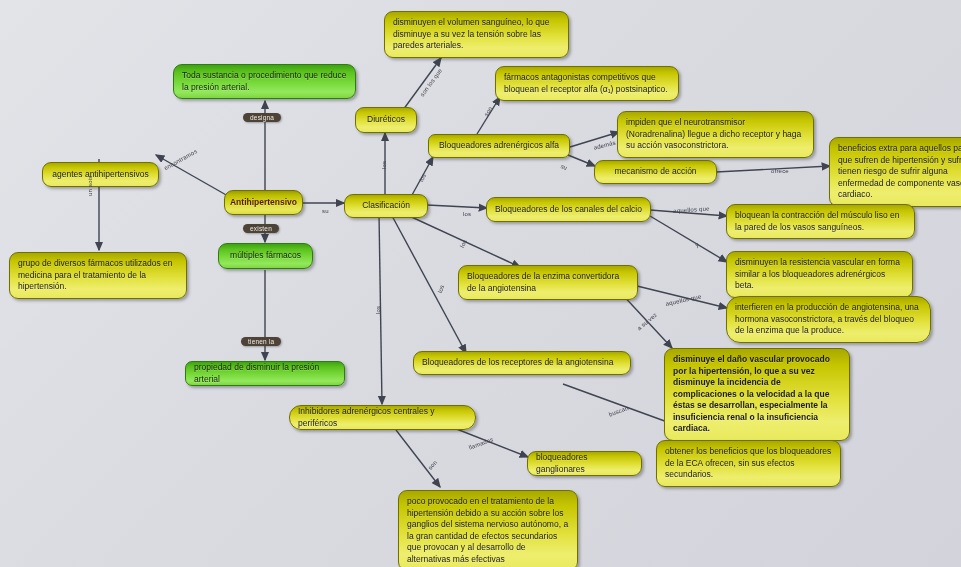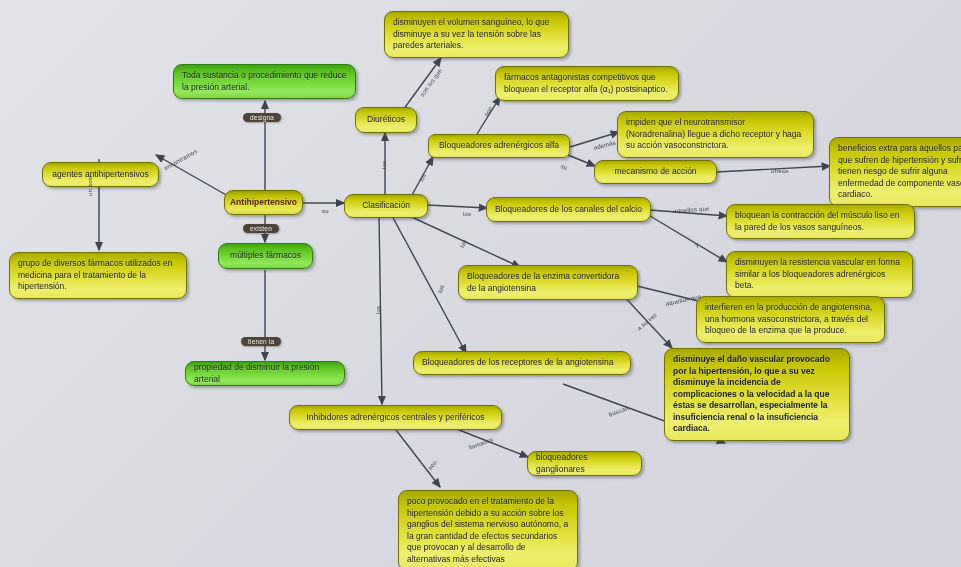--- a/index.html
+++ b/index.html
@@ -189,44 +189,47 @@
   </div>
 
   <div class="node" style="left:458px;top:265px;width:180px;">
     <span class="txt">Bloqueadores de la enzima convertidora de la angiotensina</span>
   </div>
 
   <div class="node" style="left:726px;top:251px;width:187px;">
     <span class="txt">disminuyen la resistencia vascular en forma similar a los bloqueadores adrenérgicos beta.</span>
   </div>
 
-  <div class="node" style="left:696px;top:296px;width:189px;">
+  <div class="node" style="left:726px;top:296px;width:205px;border-radius:14px;">
     <span class="txt">interfieren en la producción de angiotensina, una hormona vasoconstrictora, a través del bloqueo de la enzima que la produce.</span>
   </div>
 
   <div class="node" style="left:664px;top:348px;width:186px;font-weight:bold;">
     <span class="txt">disminuye el daño vascular provocado por la hipertensión, lo que a su vez disminuye la incidencia de complicaciones o la velocidad a la que éstas se desarrollan, especialmente la insuficiencia renal o la insuficiencia cardiaca.</span>
   </div>
 
   <div class="node" style="left:413px;top:351px;width:218px;">
     <span class="txt">Bloqueadores de los receptores de la angiotensina</span>
   </div>
 
-  <div class="node green mid" style="left:185px;top:361px;width:160px;height:25px;justify-content:center;">
+  <div class="node green mid" style="left:185px;top:361px;width:160px;height:25px;justify-content:center;border-radius:7px;">
     <span class="txt">propiedad de disminuir la presión arterial</span>
   </div>
 
-  <div class="node mid" style="left:289px;top:405px;width:213px;height:25px;justify-content:center;">
+  <div class="node mid" style="left:289px;top:405px;width:187px;height:25px;border-radius:12px;">
     <span class="txt">Inhibidores adrenérgicos centrales y periféricos</span>
   </div>
 
   <div class="node mid" style="left:527px;top:451px;width:115px;height:25px;justify-content:center;">
     <span class="txt">bloqueadores ganglionares</span>
   </div>
 
+  <div class="node" style="left:656px;top:440px;width:185px;">
+    <span class="txt">obtener los beneficios que los bloqueadores de la ECA ofrecen, sin sus efectos secundarios.</span>
+  </div>
 
   <div class="node" style="left:398px;top:490px;width:180px;">
     <span class="txt">poco provocado en el tratamiento de la hipertensión debido a su acción sobre los ganglios del sistema nervioso autónomo, a la gran cantidad de efectos secundarios que provocan y al desarrollo de alternativas más efectivas</span>
   </div>
 
   <div class="elabel pill" style="left:243px;top:113px;">designa</div>
   <div class="elabel pill" style="left:243px;top:224px;">existen</div>
   <div class="elabel pill" style="left:241px;top:337px;">tienen la</div>
 
   <div class="elabel" style="left:163px;top:166px;transform:rotate(-29deg);">encontramos</div>

